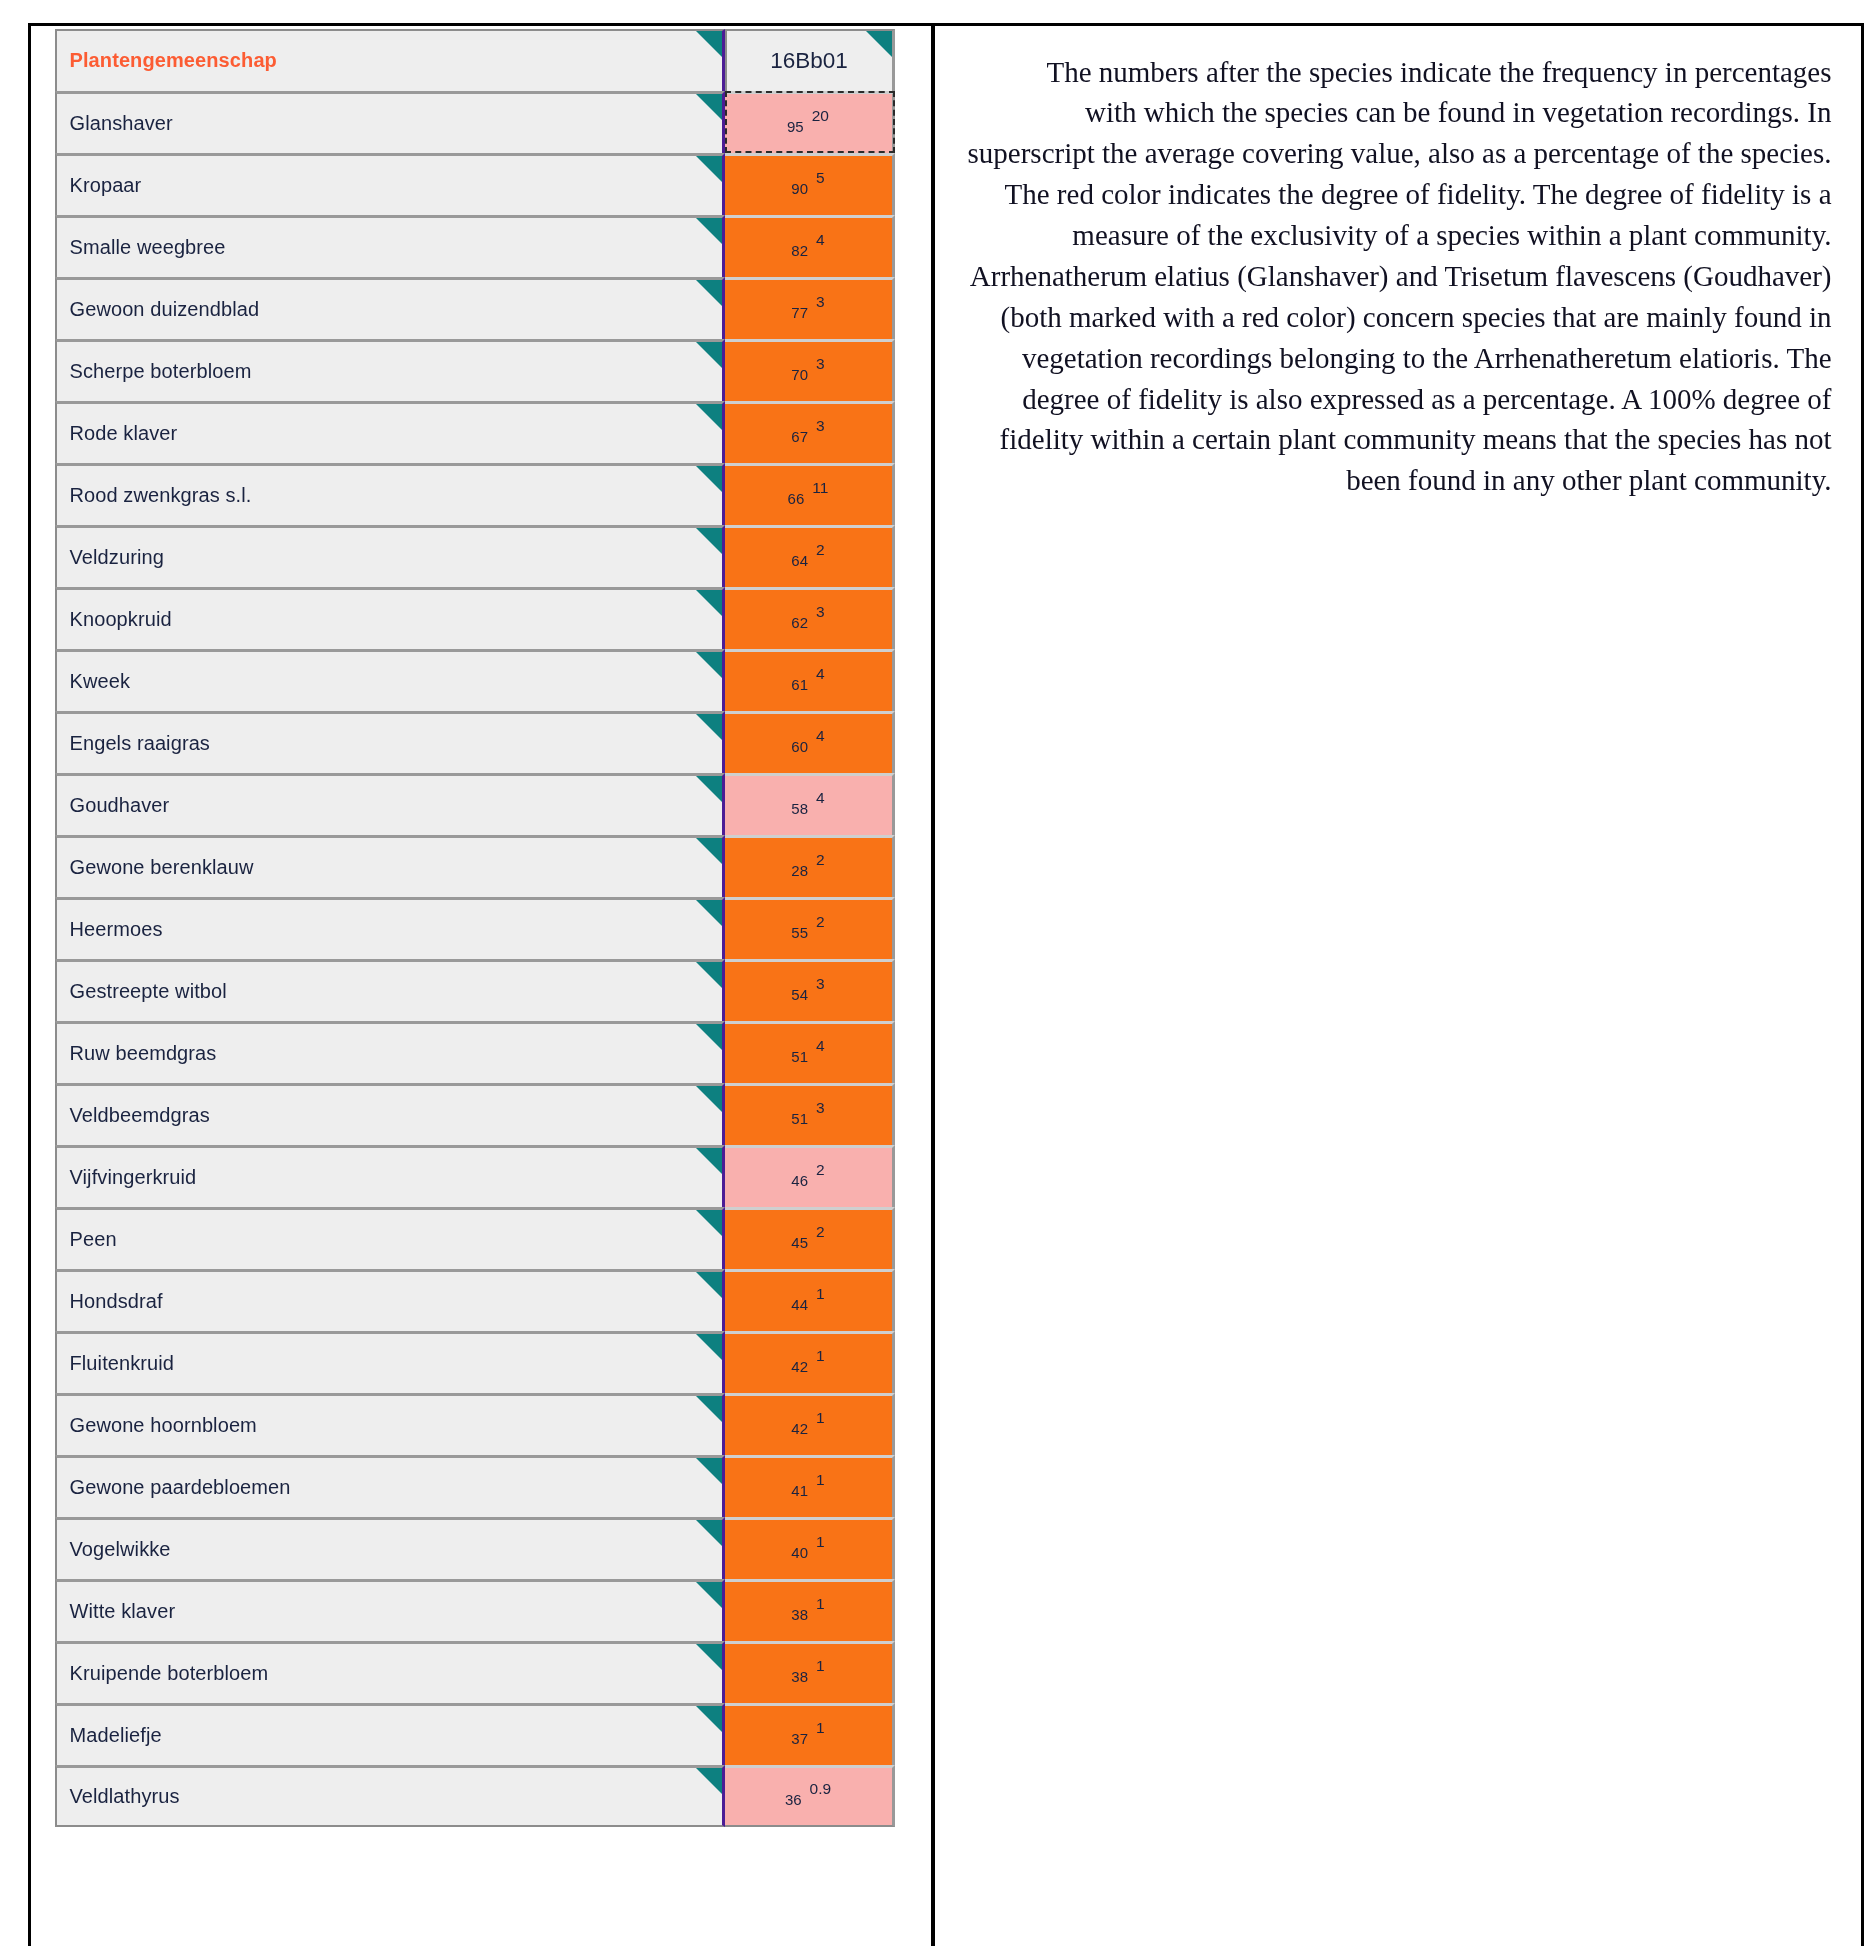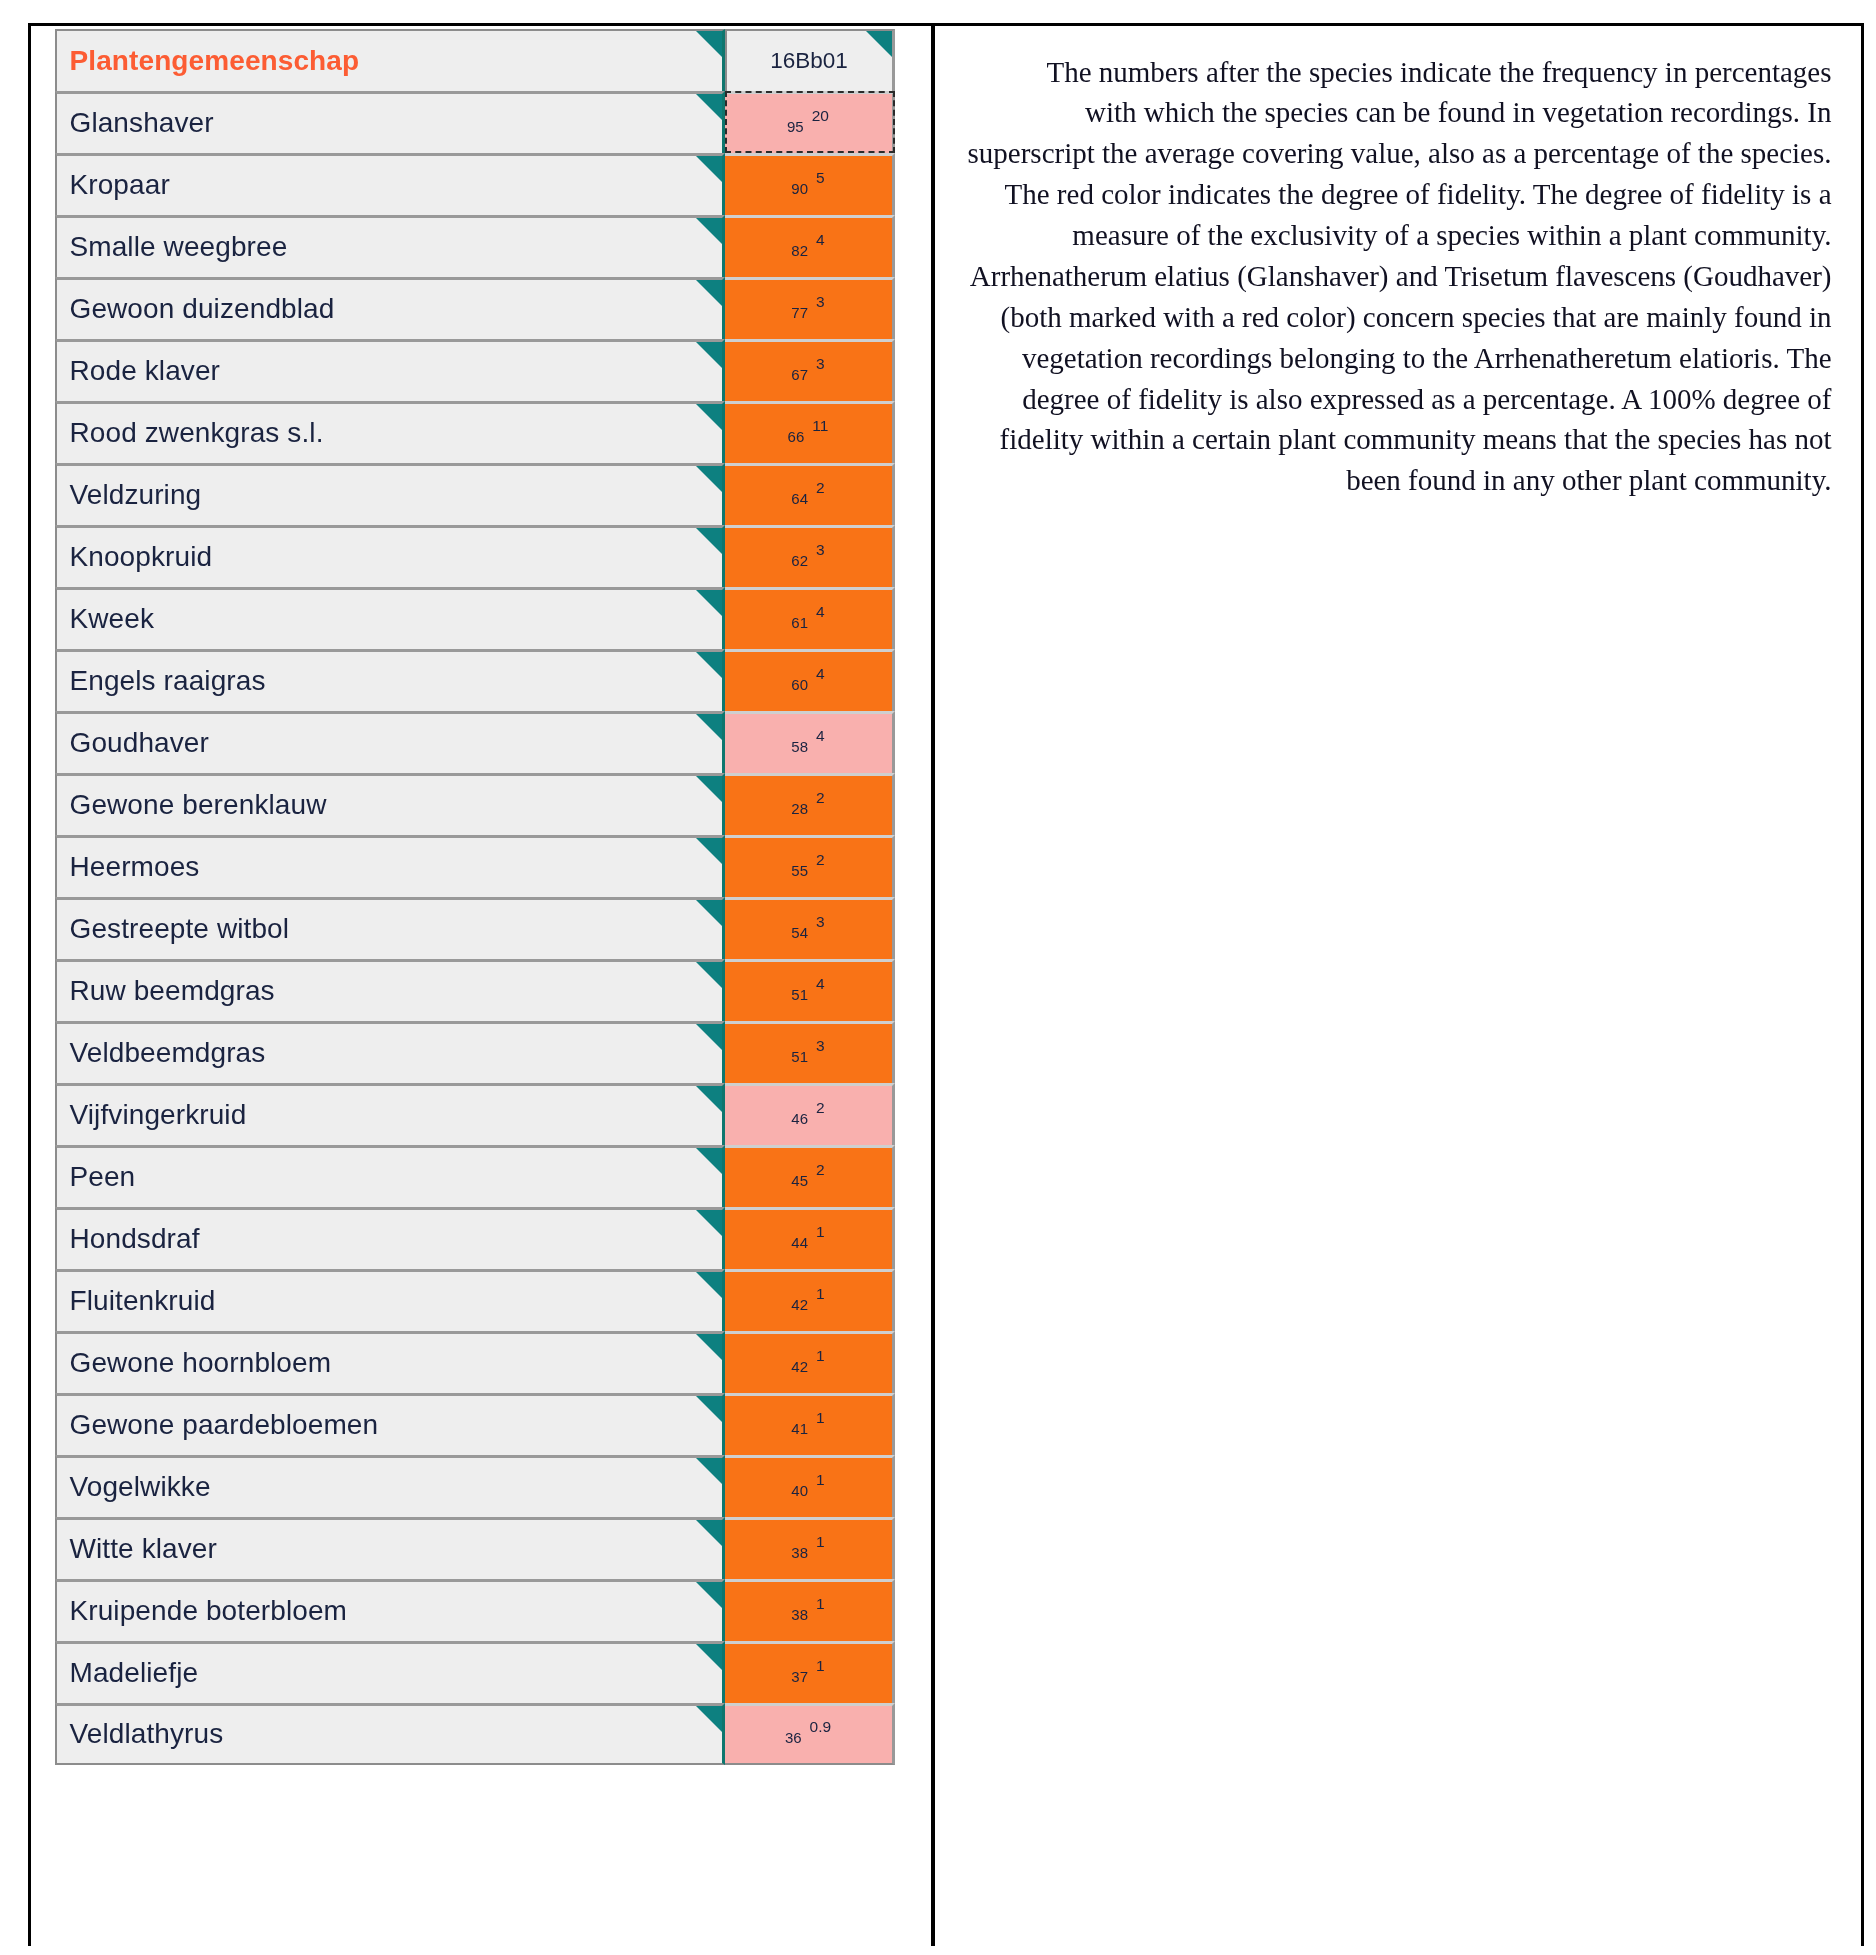--- a/index.html
+++ b/index.html
@@ -51,25 +51,25 @@
   }
   table#community-table col.c-name { width: 670px; }
   table#community-table col.c-val  { width: 170px; }
 
   
   td.name-cell {
     position: relative;
     height: 62px;
     background: #eeeeee;
     border-top: 3px solid #999999;
-    border-right: 3px solid #0f766e;
+    border-right: 3px solid #4c1d95;
     border-left: 2.5px solid #8c8c8c;
     padding: 0 0 0 13px;
     vertical-align: middle;
-    font-size: 28px;
+    font-size: 20px;
     color: #1a2340;
     white-space: nowrap;
     letter-spacing: 0.1px;
   }
   tr.row-head td.name-cell {
     border-top: 2.5px solid #8c8c8c;
     color: #fc5c33;
     font-weight: bold;
   }
   tr:last-child td.name-cell { border-bottom: 2.5px solid #8c8c8c; }
@@ -176,20 +176,24 @@
             </tr>
             <tr>
               <td class="name-cell">Smalle weegbree<span class="corner-tri"></span></td>
               <td class="val-cell"><span class="val-inner"><span class="val-main">82</span><span class="val-sup">4</span></span></td>
             </tr>
             <tr>
               <td class="name-cell">Gewoon duizendblad<span class="corner-tri"></span></td>
               <td class="val-cell"><span class="val-inner"><span class="val-main">77</span><span class="val-sup">3</span></span></td>
             </tr>
             <tr>
+              <td class="name-cell">Scherpe boterbloem<span class="corner-tri"></span></td>
+              <td class="val-cell"><span class="val-inner"><span class="val-main">70</span><span class="val-sup">3</span></span></td>
+            </tr>
+            <tr>
               <td class="name-cell">Rode klaver<span class="corner-tri"></span></td>
               <td class="val-cell"><span class="val-inner"><span class="val-main">67</span><span class="val-sup">3</span></span></td>
             </tr>
             <tr>
               <td class="name-cell">Rood zwenkgras s.l.<span class="corner-tri"></span></td>
               <td class="val-cell"><span class="val-inner"><span class="val-main">66</span><span class="val-sup">11</span></span></td>
             </tr>
             <tr>
               <td class="name-cell">Veldzuring<span class="corner-tri"></span></td>
               <td class="val-cell"><span class="val-inner"><span class="val-main">64</span><span class="val-sup">2</span></span></td>

